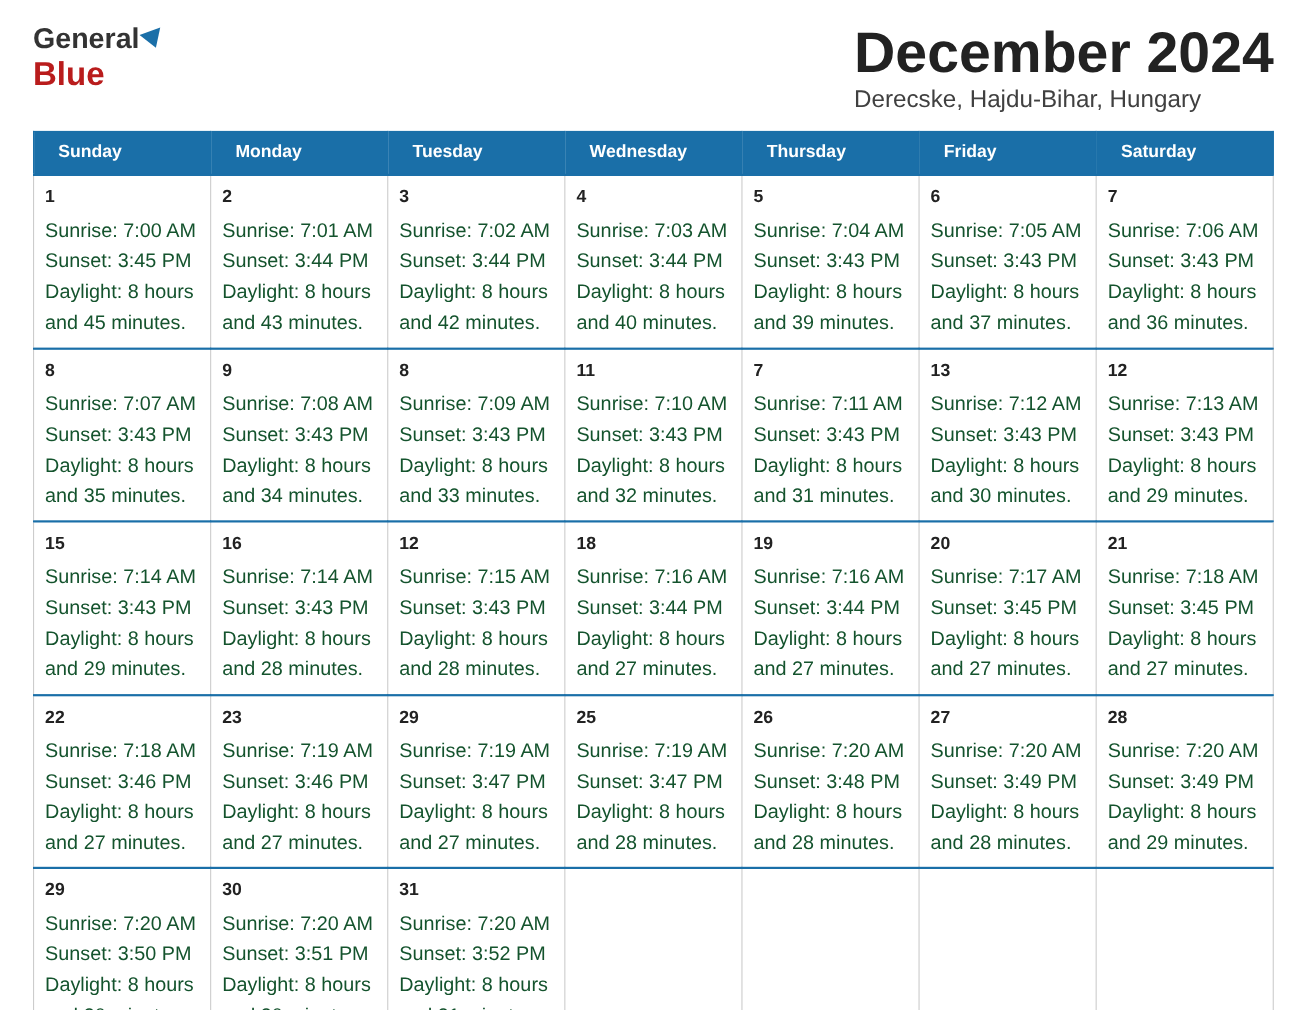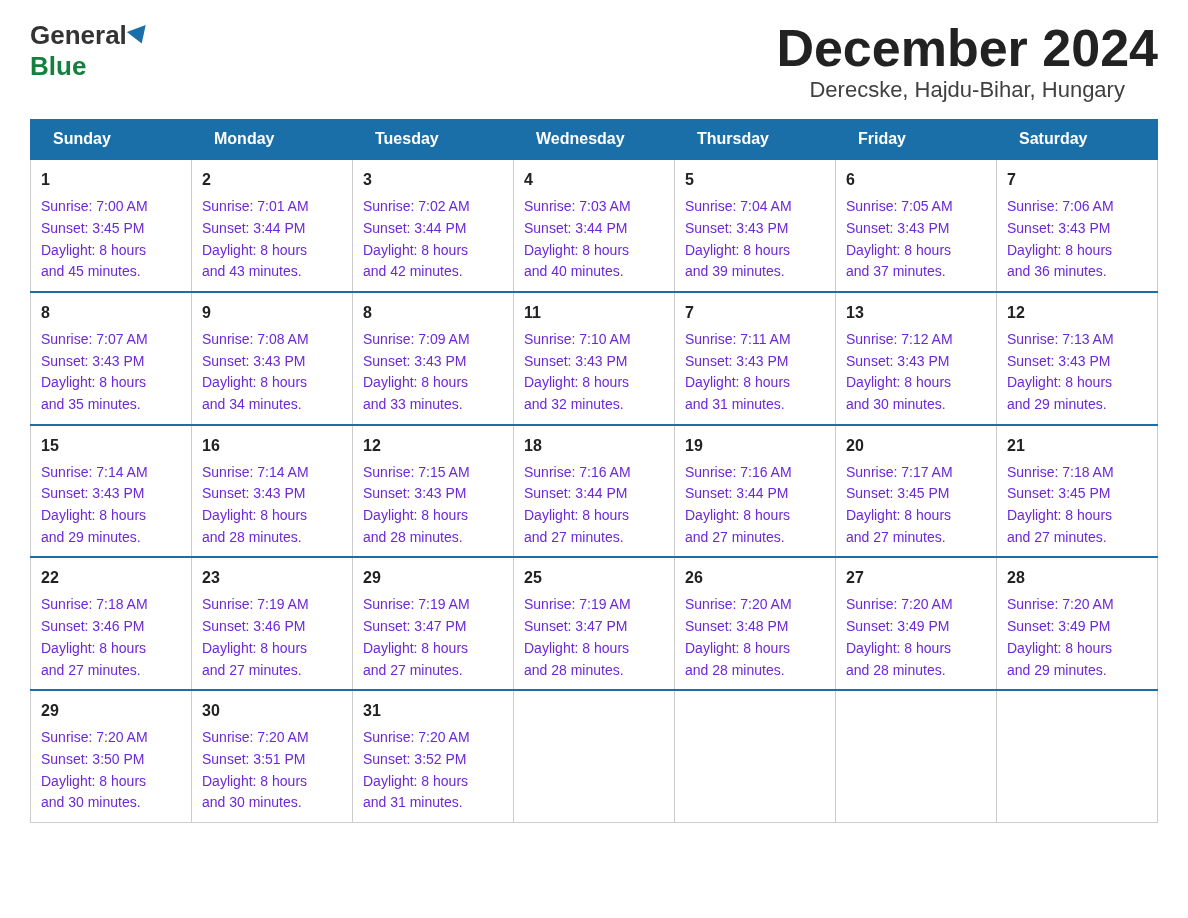--- a/index.html
+++ b/index.html
@@ -34,26 +34,26 @@
       display: inline-block;
       width: 0;
       height: 0;
       border-left: 10px solid transparent;
       border-right: 10px solid transparent;
       border-top: 16px solid #1a6fa8;
       margin: 0 2px;
       transform: rotate(-20deg);
     }
     .logo-blue {
-      color: #15803d;
-      font-size: 26px;
+      color: #b91c1c;
+      font-size: 30px;
       font-weight: bold;
     }
     .title-area {
-      text-align: center;
+      text-align: left;
     }
     .month-title {
       font-size: 52px;
       font-weight: bold;
       color: #222;
       line-height: 1.1;
     }
     .location-title {
       font-size: 22px;
       color: #404040;
@@ -86,22 +86,22 @@
       border-top: 2px solid #1a6fa8;
     }
     .day-number {
       font-size: 16px;
       font-weight: bold;
       color: #222;
       display: block;
       margin-bottom: 4px;
     }
     .day-info {
-      font-size: 14px;
-      color: #6d28d9;
+      font-size: 18px;
+      color: #14532d;
       line-height: 1.55;
     }
     td.empty {
       background: #fff;
     }
   </style>
 </head>
 <body>
 
 <div class="header-area">

